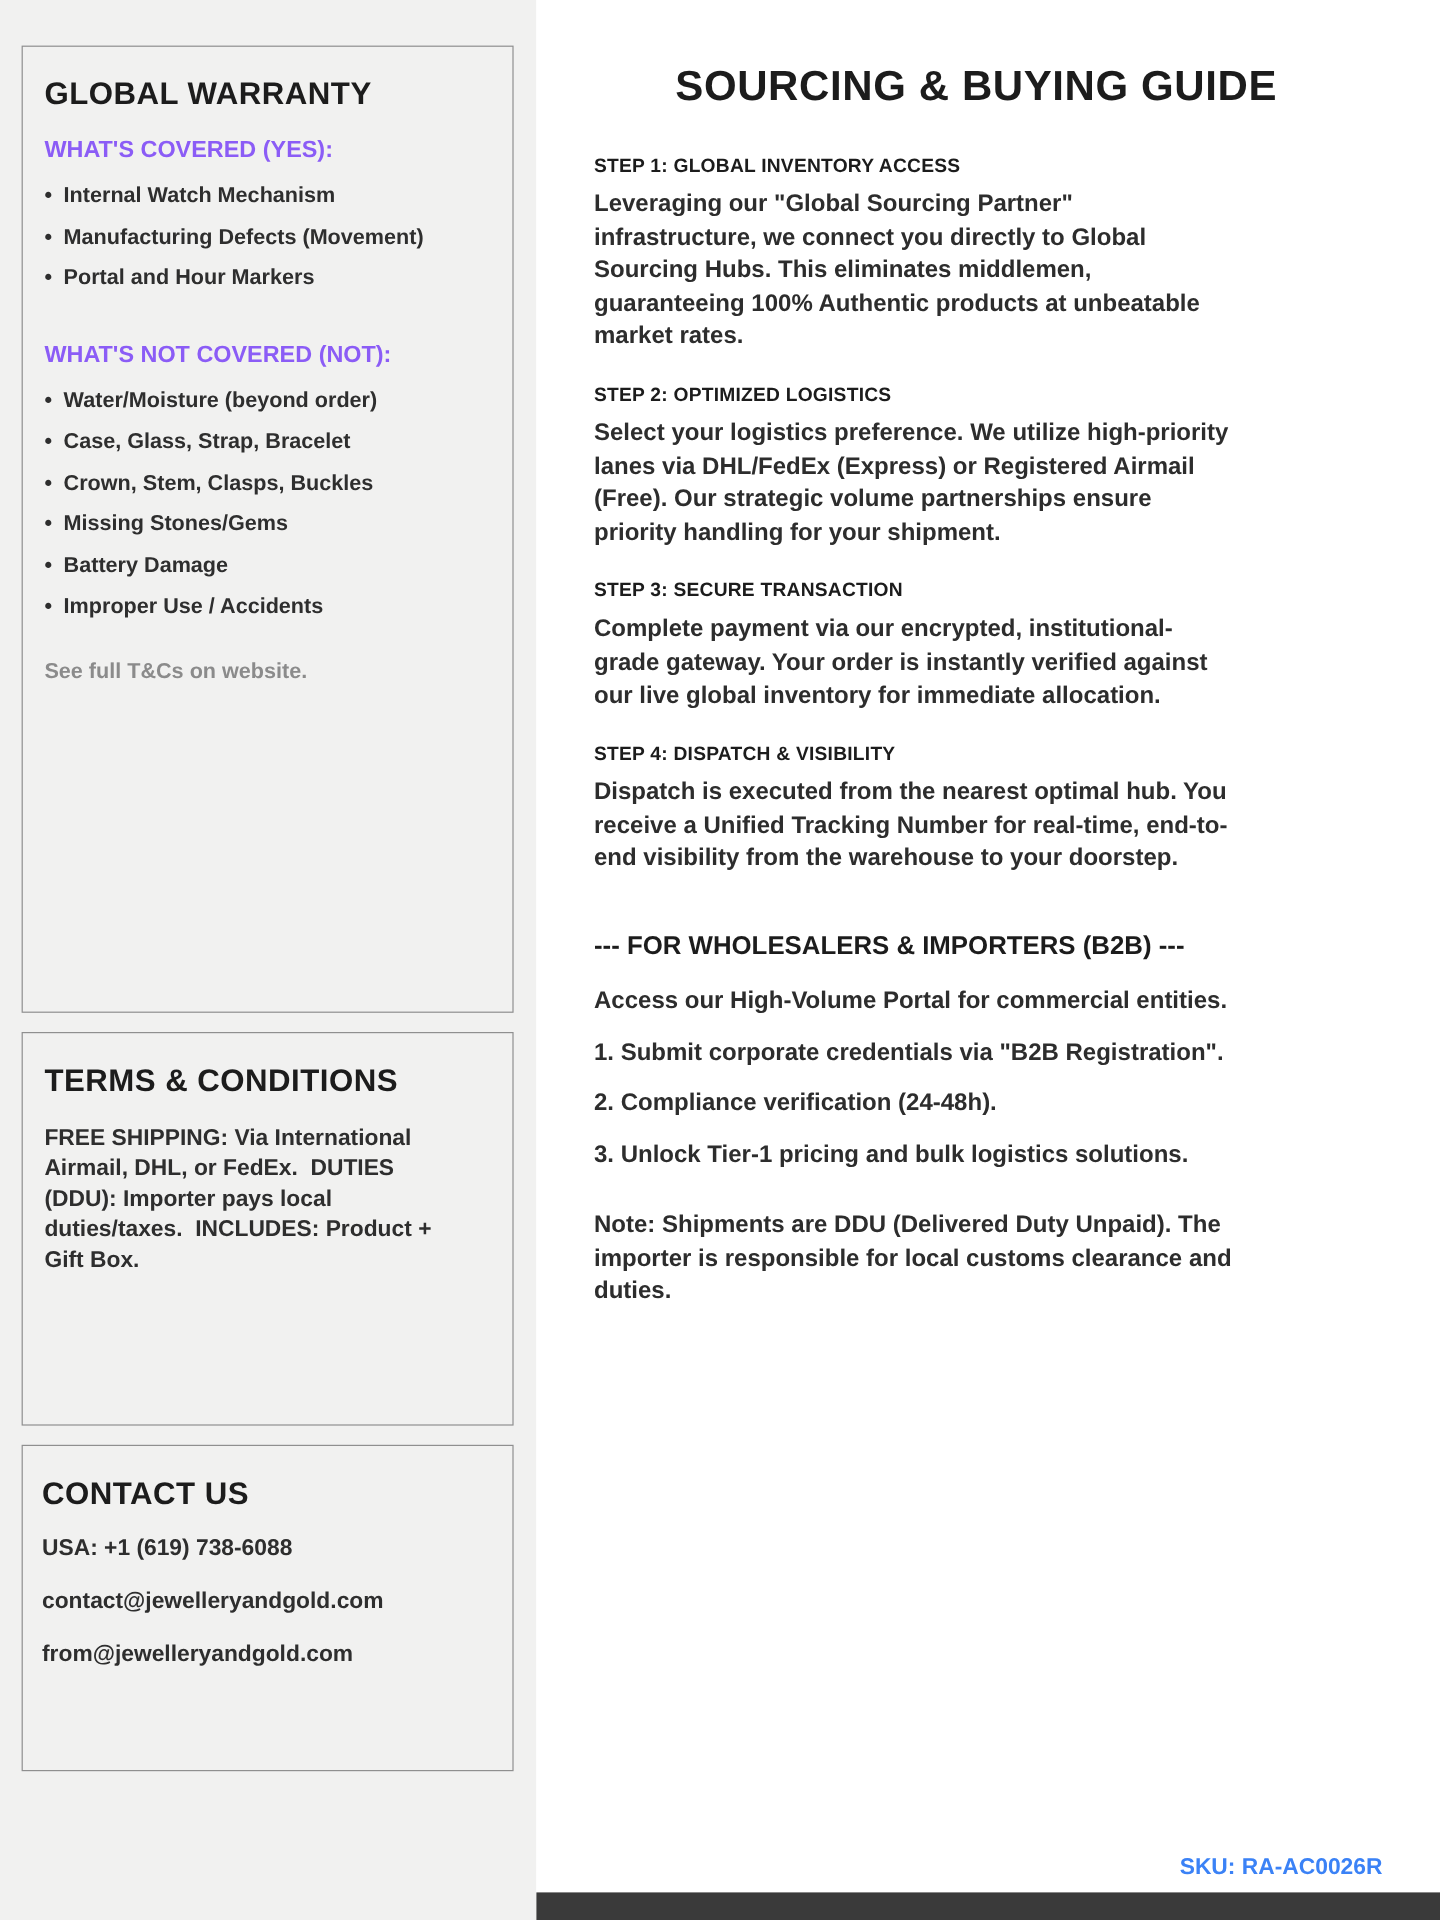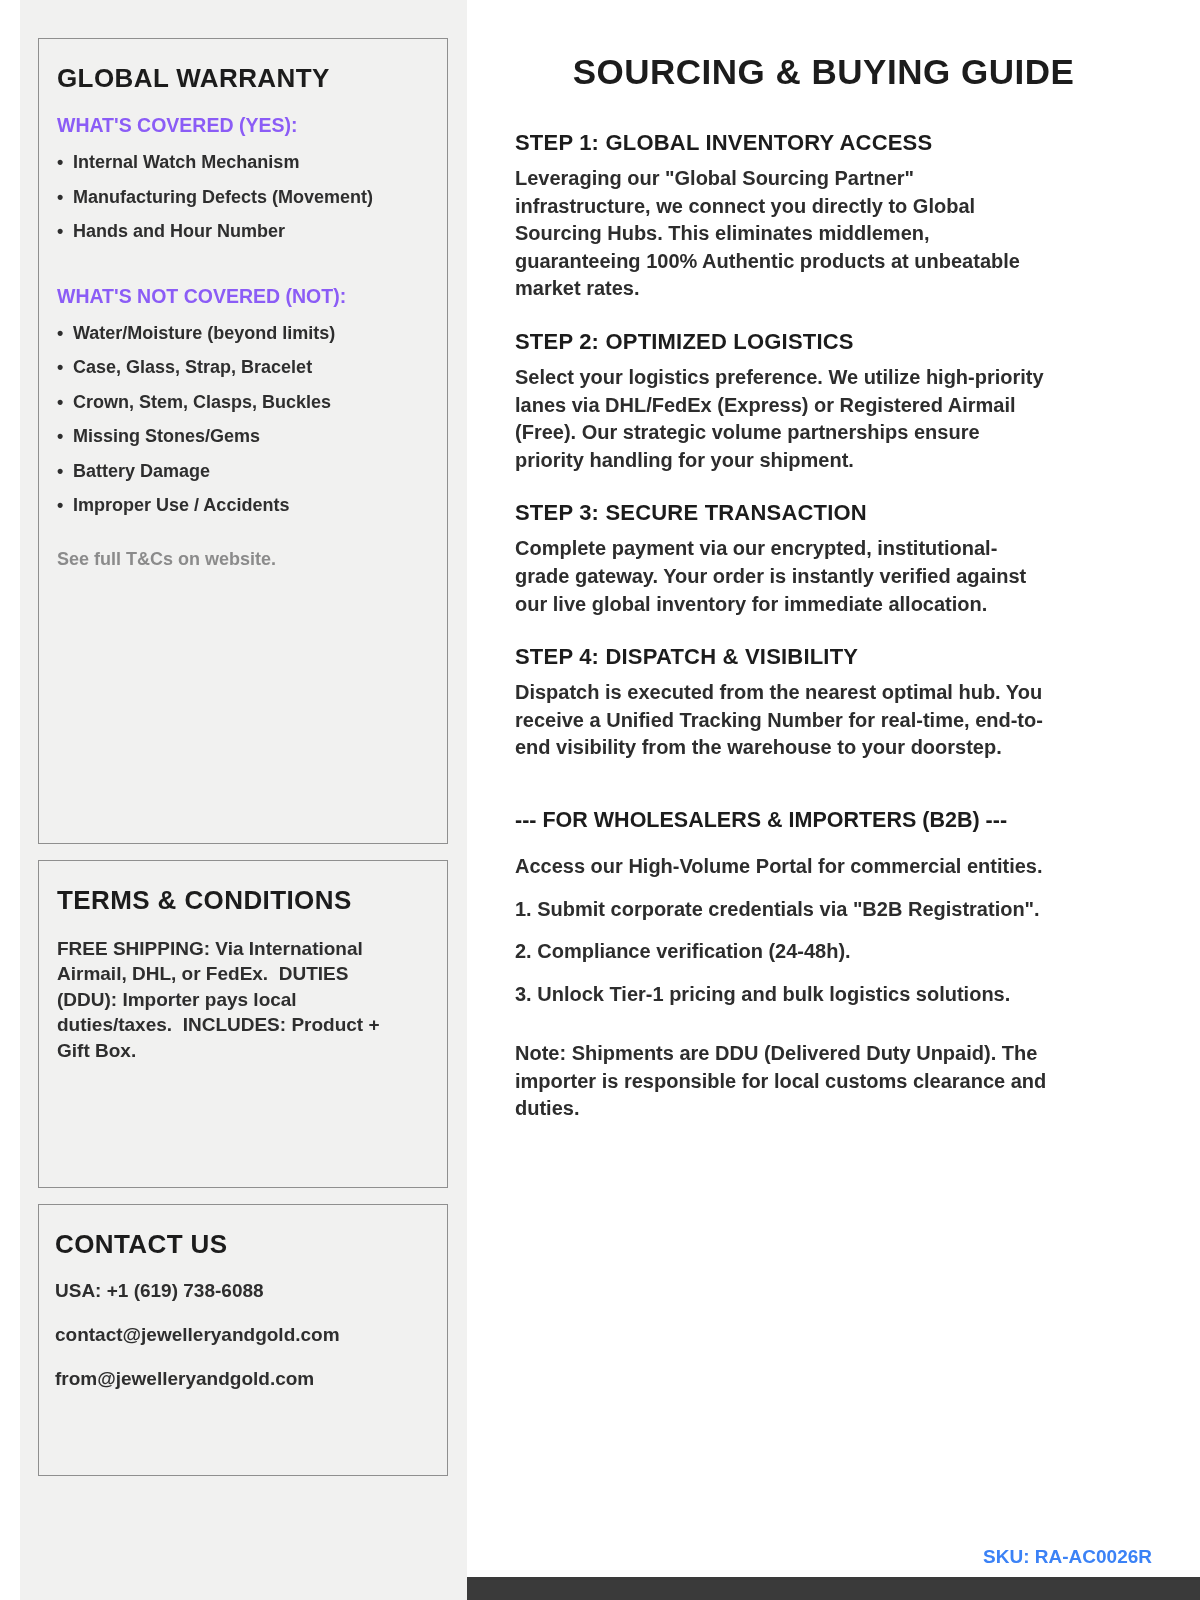--- a/index.html
+++ b/index.html
@@ -11,21 +11,20 @@
   }
   .page { display: flex; width: 1200px; height: 1600px; }
 
   
   .sidebar {
     width: 447px;
     height: 1600px;
     background: #f1f1f0;
     padding: 38px 19px 0 18px;
     flex-shrink: 0;
-    margin-left: 20px;
   }
   .box {
     border: 1px solid #8f8f8f;
     padding: 24px 18px;
     margin-bottom: 16px;
     background: #f1f1f0;
   }
   .box-warranty { min-height: 806px; }
   .box-terms    { min-height: 328px; }
   .box-contact  { min-height: 272px; padding-left: 16px; }
@@ -92,21 +91,21 @@
     font-size: 35px;
     font-weight: 800;
     letter-spacing: 0.5px;
     color: #1c1c1c;
     text-align: center;
     margin-bottom: 38px;
     white-space: nowrap;
   }
   .step { margin-bottom: 26px; }
   .step h2 {
-    font-size: 22px;
+    font-size: 16px;
     font-weight: 800;
     color: #1c1c1c;
     margin-bottom: 9px;
     letter-spacing: 0.2px;
   }
   .step p, .b2b p {
     font-size: 20px;
     font-weight: 700;
     color: #2d2d2d;
     line-height: 1.38;
@@ -147,25 +146,25 @@
 <div class="page">
 
   <aside class="sidebar">
 
     <section class="box box-warranty">
       <h2>GLOBAL WARRANTY</h2>
       <h3>WHAT'S COVERED (YES):</h3>
       <ul>
         <li>Internal Watch Mechanism</li>
         <li>Manufacturing Defects (Movement)</li>
-        <li>Hands and Hour Number</li>
+        <li>Portal and Hour Markers</li>
       </ul>
       <h3 class="gap-above">WHAT'S NOT COVERED (NOT):</h3>
       <ul>
-        <li>Water/Moisture (beyond limits)</li>
+        <li>Water/Moisture (beyond order)</li>
         <li>Case, Glass, Strap, Bracelet</li>
         <li>Crown, Stem, Clasps, Buckles</li>
         <li>Missing Stones/Gems</li>
         <li>Battery Damage</li>
         <li>Improper Use / Accidents</li>
       </ul>
       <p class="note">See full T&amp;Cs on website.</p>
     </section>
 
     <section class="box box-terms">

